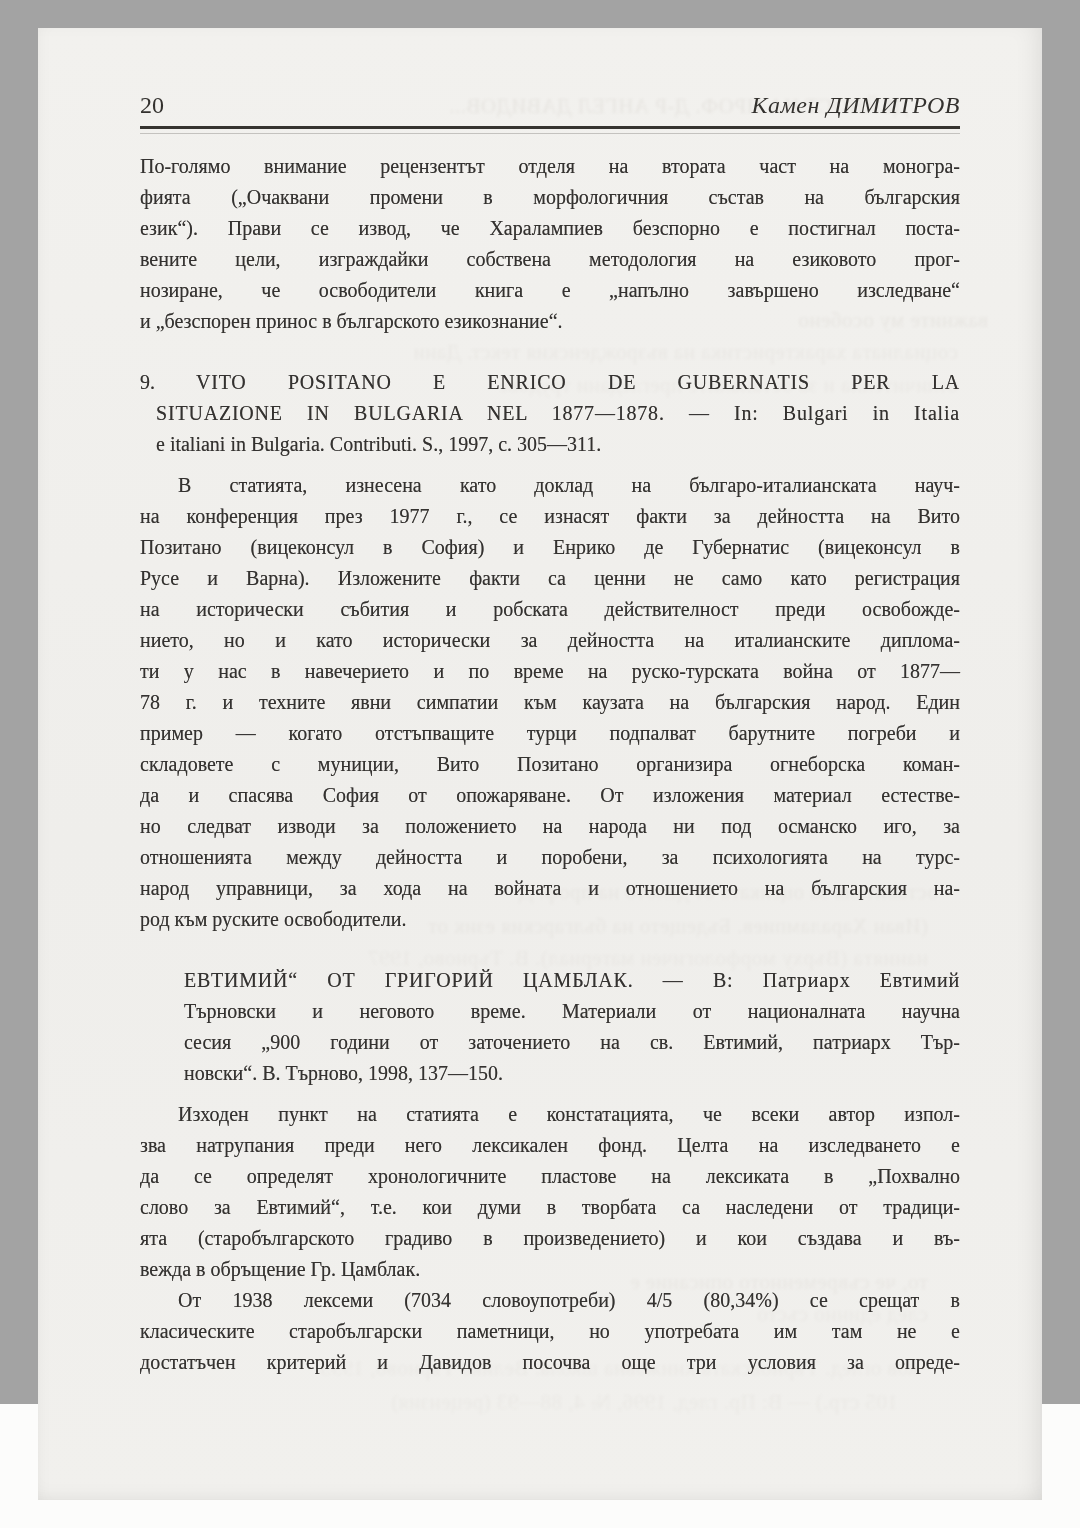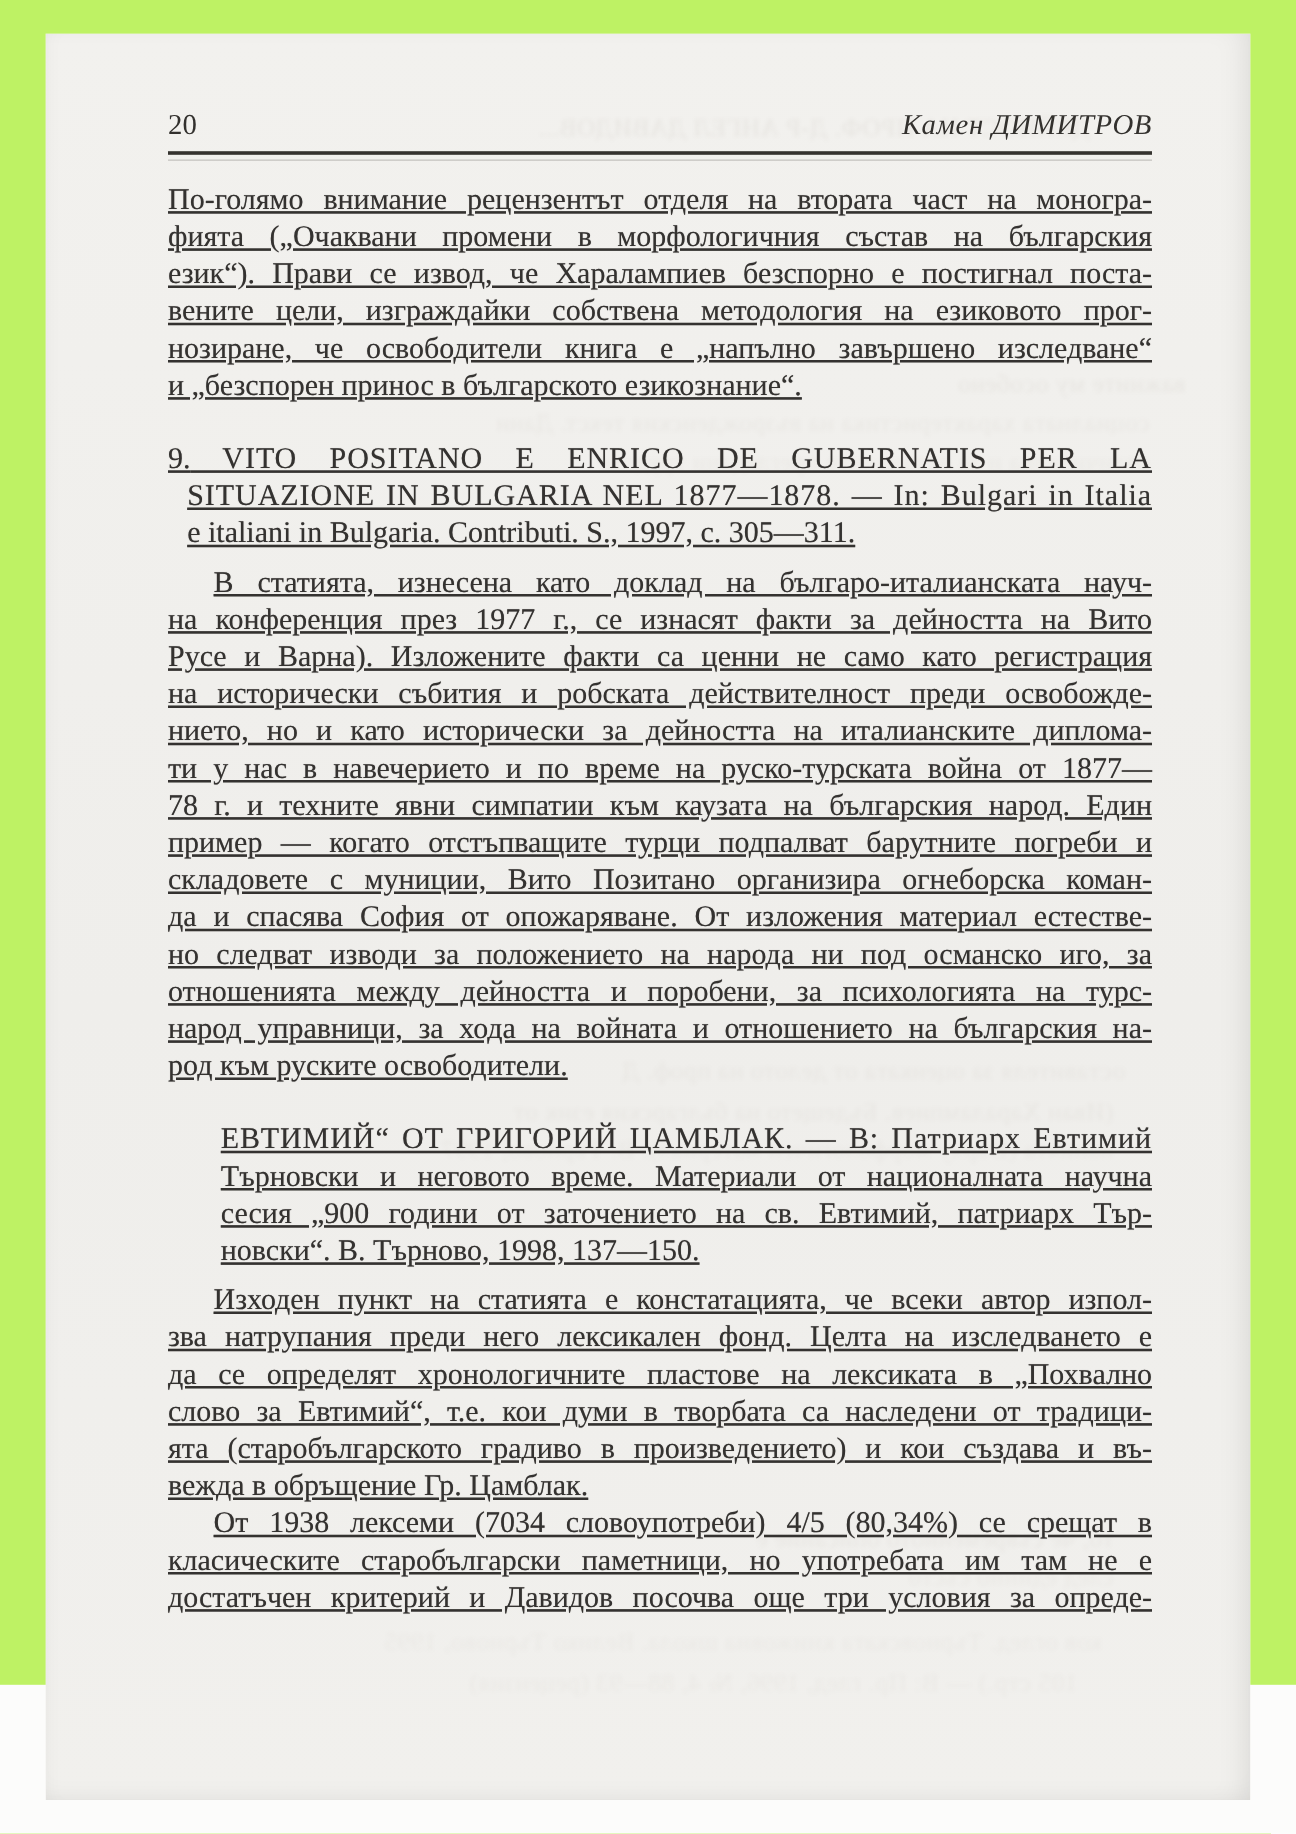--- a/index.html
+++ b/index.html
@@ -5,21 +5,21 @@
   * { margin:0; padding:0; box-sizing:border-box; }
   html,body { width:1080px; height:1528px; }
   body {
     background:#fcfcfb;
     font-family:"Liberation Serif","DejaVu Serif",serif;
     overflow:hidden;
   }
   .scan-bg {
     position:relative;
     width:1080px; height:1404px;
-    background:#bef264;
+    background:#a3a3a3;
   }
   .page {
     position:absolute; left:38px; top:28px;
     width:1004px; height:1472px;
     background:linear-gradient(180deg,#f2f1ee 0%, #efeeeb 55%, #f1f0ed 100%);
     box-shadow:inset -16px 0 26px -14px rgba(0,0,0,0.10),
                inset 0 -14px 22px -14px rgba(0,0,0,0.06),
                inset 10px 0 18px -12px rgba(0,0,0,0.05);
     padding:64px 82px 0 102px;
     color:#343230;
@@ -48,24 +48,23 @@
     border-top:3px solid #35332f;
   }
   .header-rule::after {
     content:"";
     position:absolute; left:0; right:0; top:4px;
     border-top:1px solid rgba(60,56,50,0.25);
   }
   .text-block {
     position:relative;
     margin-top:22px;
-    font-size:25px;
+    font-size:20px;
     line-height:31px;
     text-shadow:0 0 0.6px rgba(52,50,48,0.55);
-    text-decoration:underline;
   }
   .block { margin:0; }
   .block.entry { margin:30px 0 10px 0; padding-left:var(--hang,14px); }
   .block.entry .line.first { text-indent:calc(-1 * var(--hang,14px)); }
   .block.paragraph.indent .line.first { text-indent:38px; }
   .line {
     text-align:justify;
     text-align-last:justify;
     -moz-text-align-last:justify;
   }
@@ -108,20 +107,21 @@
           <div class="line last">и „безспорен принос в българското езикознание“.</div>
         </div>
         <div class="block entry" style="--hang: 16px;">
           <div class="line first caps"><span class="entry-num">9.</span> VITO POSITANO E ENRICO DE GUBERNATIS PER LA</div>
           <div class="line caps">SITUAZIONE IN BULGARIA NEL 1877—1878. — In: Bulgari in Italia</div>
           <div class="line last">e italiani in Bulgaria. Contributi. S., 1997, с. 305—311.</div>
         </div>
         <div class="block paragraph indent">
           <div class="line first">В статията, изнесена като доклад на българо-италианската науч-</div>
           <div class="line">на конференция през 1977 г., се изнасят факти за дейността на Вито</div>
+          <div class="line">Позитано (вицеконсул в София) и Енрико де Губернатис (вицеконсул в</div>
           <div class="line">Русе и Варна). Изложените факти са ценни не само като регистрация</div>
           <div class="line">на исторически събития и робската действителност преди освобожде-</div>
           <div class="line">нието, но и като исторически за дейността на италианските диплома-</div>
           <div class="line">ти у нас в навечерието и по време на руско-турската война от 1877—</div>
           <div class="line">78 г. и техните явни симпатии към каузата на българския народ. Един</div>
           <div class="line">пример — когато отстъпващите турци подпалват барутните погреби и</div>
           <div class="line">складовете с муниции, Вито Позитано организира огнеборска коман-</div>
           <div class="line">да и спасява София от опожаряване. От изложения материал естестве-</div>
           <div class="line">но следват изводи за положението на народа ни под османско иго, за</div>
           <div class="line">отношенията между дейността и поробени, за психологията на турс-</div>

